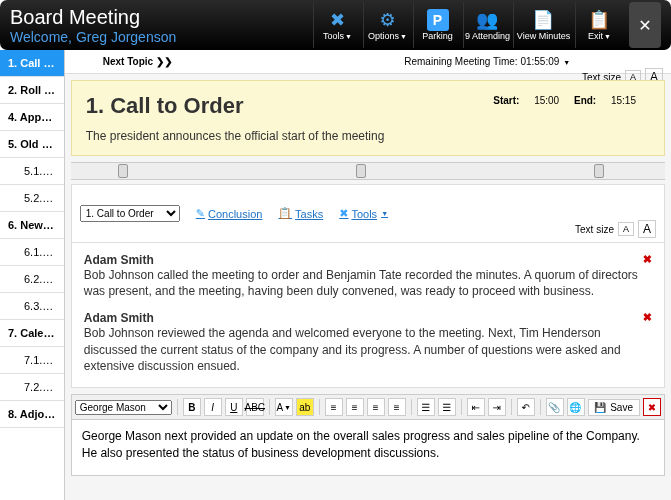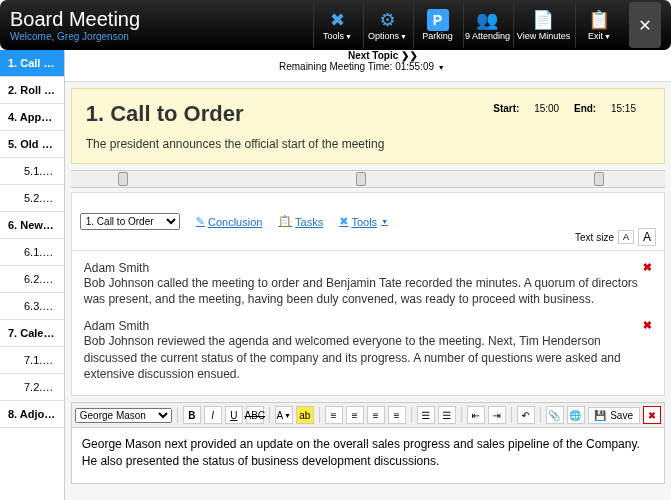--- a/index.html
+++ b/index.html
@@ -1,37 +1,37 @@
 <!DOCTYPE html>
 <html><head>
 <meta charset="utf-8">
 <style>
 * { box-sizing: border-box; margin: 0; padding: 0; }
 body { font-family: Arial, sans-serif; font-size: 12px; background: #fff; width: 671px; height: 500px; overflow: hidden; }
 
 .header { background: linear-gradient(#2a2a2a, #000); height: 50px; display: flex; align-items: center; padding: 0 10px; color: #fff; border-radius: 7px; }
 .header-left { flex: 1; }
 .header-title { font-size: 20px; font-weight: normal; }
-.header-welcome { font-size: 10px; color: #4a9de8; }
+.header-welcome { font-size: 14px; color: #4a9de8; }
 .header-tools { display: flex; gap: 2px; }
 .tool-btn { display: flex; flex-direction: column; align-items: center; justify-content: center; width: 48px; height: 46px; background: transparent; border: none; color: #fff; cursor: pointer; font-size: 9px; border-left: 1px solid #333; }
 .tool-btn.view-min { width: 60px; }
 .tool-btn .ico { font-size: 18px; height: 22px; display: flex; align-items: center; }
 .tool-close { width: 32px; background: #444; border-radius: 4px; color: #fff; font-size: 16px; display:flex; align-items:center; justify-content:center; margin-left:4px; }
 
 .main { display: flex; height: 450px; }
 .sidebar { width: 158px; border-right: 1px solid #ccc; background: #fff; overflow: hidden; }
 .sb-item { padding: 7px 8px; border-bottom: 1px solid #e0e0e0; font-size: 11px; cursor: pointer; white-space: nowrap; overflow: hidden; text-overflow: ellipsis; }
 .sb-item.top { font-weight: bold; }
 .sb-item.active { background: #2196f3; color: #fff; }
 .sb-item.sub { padding-left: 24px; font-weight: normal; }
 
 .content { flex: 1; display: flex; flex-direction: column; background: #f5f5f5; }
 
-.topbar { height: 32px; background: #fff; border-bottom: 1px solid #ddd; display: flex; align-items: center; padding: 0 8px; font-size: 10px; flex-direction: column; }
+.topbar { height: 24px; background: #fff; border-bottom: 1px solid #ddd; display: flex; align-items: center; padding: 0 8px; font-size: 10px; }
 .topbar .next { font-weight: bold; flex:1; text-align:left; padding-left:30px; }
 .topbar .timer { margin-right: 12px; }
 .topbar .timer b { font-weight: normal; }
 .textsize { display: flex; align-items: center; gap: 4px; font-size: 10px; margin-top: 31px; }
 .textsize .sz { border: 1px solid #ccc; padding: 1px 4px; cursor: pointer; }
 
 .topic-banner { background: #fdf8d4; border: 1px solid #e8e0a0; margin: 6px; padding: 12px 14px; position: relative; }
 .topic-title { font-size: 22px; font-weight: bold; color: #333; margin-bottom: 10px; }
 .topic-times { position: absolute; right: 28px; top: 14px; font-size: 10px; }
 .topic-times span { margin-left: 12px; }
@@ -41,21 +41,21 @@
 .slider-handle { position: absolute; top: 1px; width: 10px; height: 14px; background: #ddd; border: 1px solid #999; border-radius: 2px; }
 
 .toolbar2 { display: flex; align-items: center; padding: 4px 8px; gap: 16px; background: #fff; margin: 4px 6px 0; border: 1px solid #ddd; }
 .tb-select { font-size: 10px; padding: 1px; width: 100px; }
 .tb-link { color: #2073c7; text-decoration: underline; font-size: 11px; cursor: pointer; display: flex; align-items: center; gap: 3px; }
 .tb-link .ic { font-size: 11px; }
 .tb-spacer { flex: 1; }
 
 .notes { background: #fff; margin: 0 6px; padding: 10px 12px; font-size: 12px; border: 1px solid #ddd; border-top: none; max-height: 145px; overflow: hidden; }
 .note { margin-bottom: 12px; position: relative; }
-.note-author { font-weight: normal; color: #333; }
+.note-author { font-weight: bold; color: #333; }
 .note-del { position: absolute; right: 0; top: 0; color: #c00; cursor: pointer; font-weight: bold; font-size: 11px; }
 .note-text { color: #333; line-height: 1.35; }
 
 .editor { margin: 6px 6px 0; }
 .ed-toolbar { display: flex; align-items: center; gap: 3px; background: #f0f0f0; border: 1px solid #ccc; padding: 3px; font-size: 10px; flex-wrap: nowrap; }
 .ed-sel { font-size: 10px; width: 97px; }
 .ed-btn { width: 18px; height: 18px; border: 1px solid #ccc; background: #fff; display: flex; align-items: center; justify-content: center; font-size: 10px; cursor: pointer; }
 .ed-sep { width: 1px; height: 16px; background: #ccc; margin: 0 2px; }
 .ed-save { display: flex; align-items: center; gap: 3px; padding: 2px 6px; border: 1px solid #ccc; background: #fff; cursor: pointer; }
 .ed-area { background: #fff; border: 1px solid #ccc; border-top: none; padding: 8px 10px; font-size: 12px; min-height: 56px; line-height: 1.4; }

